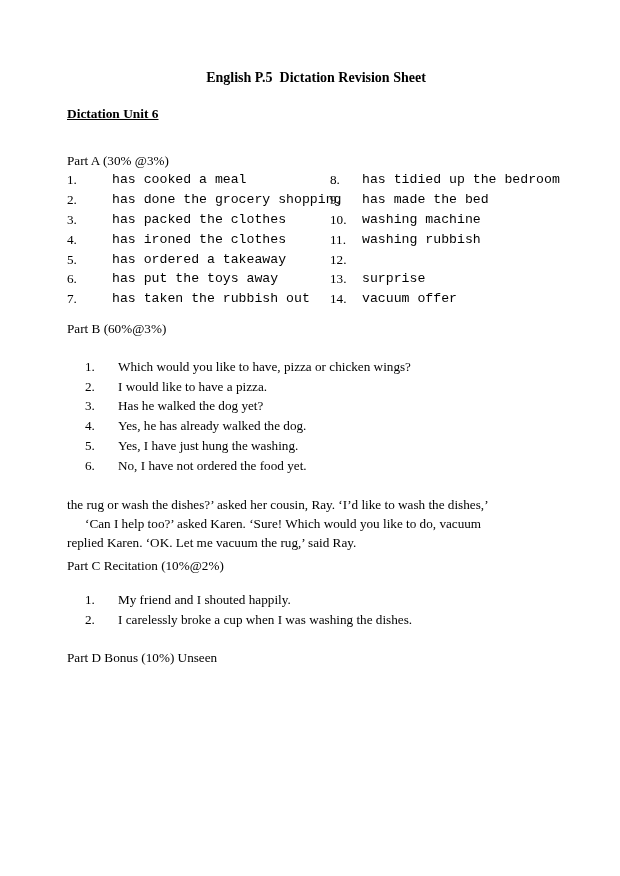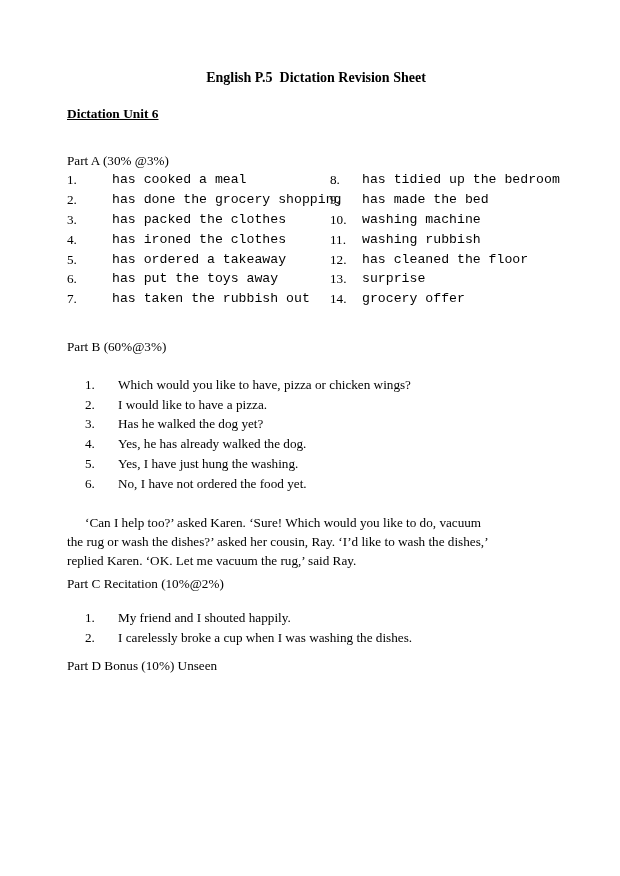--- a/index.html
+++ b/index.html
@@ -32,33 +32,33 @@
   .part-heading { font-weight: normal; }
   .part-a-heading { margin-top: 27px; }
   .pa-columns { display: flex; }
   .pa-col-left { width: 263px; flex: 0 0 263px; }
   .pa-col-right { flex: 1 1 auto; }
   .pa-row { display: flex; }
   .pa-col-left .num { flex: 0 0 45px; }
   .pa-col-right .num { flex: 0 0 32px; }
   .pa-row .txt { flex: 1 1 auto; white-space: nowrap; font-family: Liberation Mono, monospace; }
 
-  .part-b-heading { margin-top: 28px; }
+  .part-b-heading { margin-top: 10px; }
   .num-list { margin-top: 18px; }
   .nl-row { display: flex; padding-left: 18px; }
   .nl-row .num { flex: 0 0 21px; }
   .nl-row .txt { flex: 1 1 auto; white-space: nowrap; margin-left: 12px; }
 
   .paragraph { margin-top: 19px; line-height: 19px; }
   .para-line { white-space: nowrap; }
   .para-line.first { padding-left: 18px; }
 
   .part-c-heading { margin-top: 4px; }
   .num-list.part-c { margin-top: 15px; }
-  .part-d-heading { margin-top: 8px; }
+  .part-d-heading { margin-top: 18px; }
 </style>
 </head>
 <body>
 
 <div class="page">
 
   <div class="doc-title">English P.5  Dictation Revision Sheet</div>
 
   <div class="unit-heading">Dictation Unit 6</div>
 
@@ -107,29 +107,28 @@
       <div class="pa-row">
         <span class="num">10.</span>
         <span class="txt">washing machine</span>
       </div>
       <div class="pa-row">
         <span class="num">11.</span>
         <span class="txt">washing rubbish</span>
       </div>
       <div class="pa-row">
         <span class="num">12.</span>
-        <span class="txt">has cleaned the floor</span>
       </div>
       <div class="pa-row">
         <span class="num">13.</span>
         <span class="txt">surprise</span>
       </div>
       <div class="pa-row">
         <span class="num">14.</span>
-        <span class="txt">grocery offer</span>
+        <span class="txt">vacuum offer</span>
       </div>
     </div>
   </div>
 
   <div class="part-heading part-b-heading">Part B (60%@3%)</div>
 
   <div class="num-list">
     <div class="nl-row">
       <span class="num">1.</span>
       <span class="txt">Which would you like to have, pizza or chicken wings?</span>
@@ -150,22 +149,22 @@
       <span class="num">5.</span>
       <span class="txt">Yes, I have just hung the washing.</span>
     </div>
     <div class="nl-row">
       <span class="num">6.</span>
       <span class="txt">No, I have not ordered the food yet.</span>
     </div>
   </div>
 
   <div class="paragraph">
+    <div class="para-line">the rug or wash the dishes?’ asked her cousin, Ray. ‘I’d like to wash the dishes,’</div>
     <div class="para-line first">‘Can I help too?’ asked Karen. ‘Sure! Which would you like to do, vacuum</div>
-    <div class="para-line">the rug or wash the dishes?’ asked her cousin, Ray. ‘I’d like to wash the dishes,’</div>
     <div class="para-line">replied Karen. ‘OK. Let me vacuum the rug,’ said Ray.</div>
   </div>
 
   <div class="part-heading part-c-heading">Part C Recitation (10%@2%)</div>
 
   <div class="num-list part-c">
     <div class="nl-row">
       <span class="num">1.</span>
       <span class="txt">My friend and I shouted happily.</span>
     </div>

